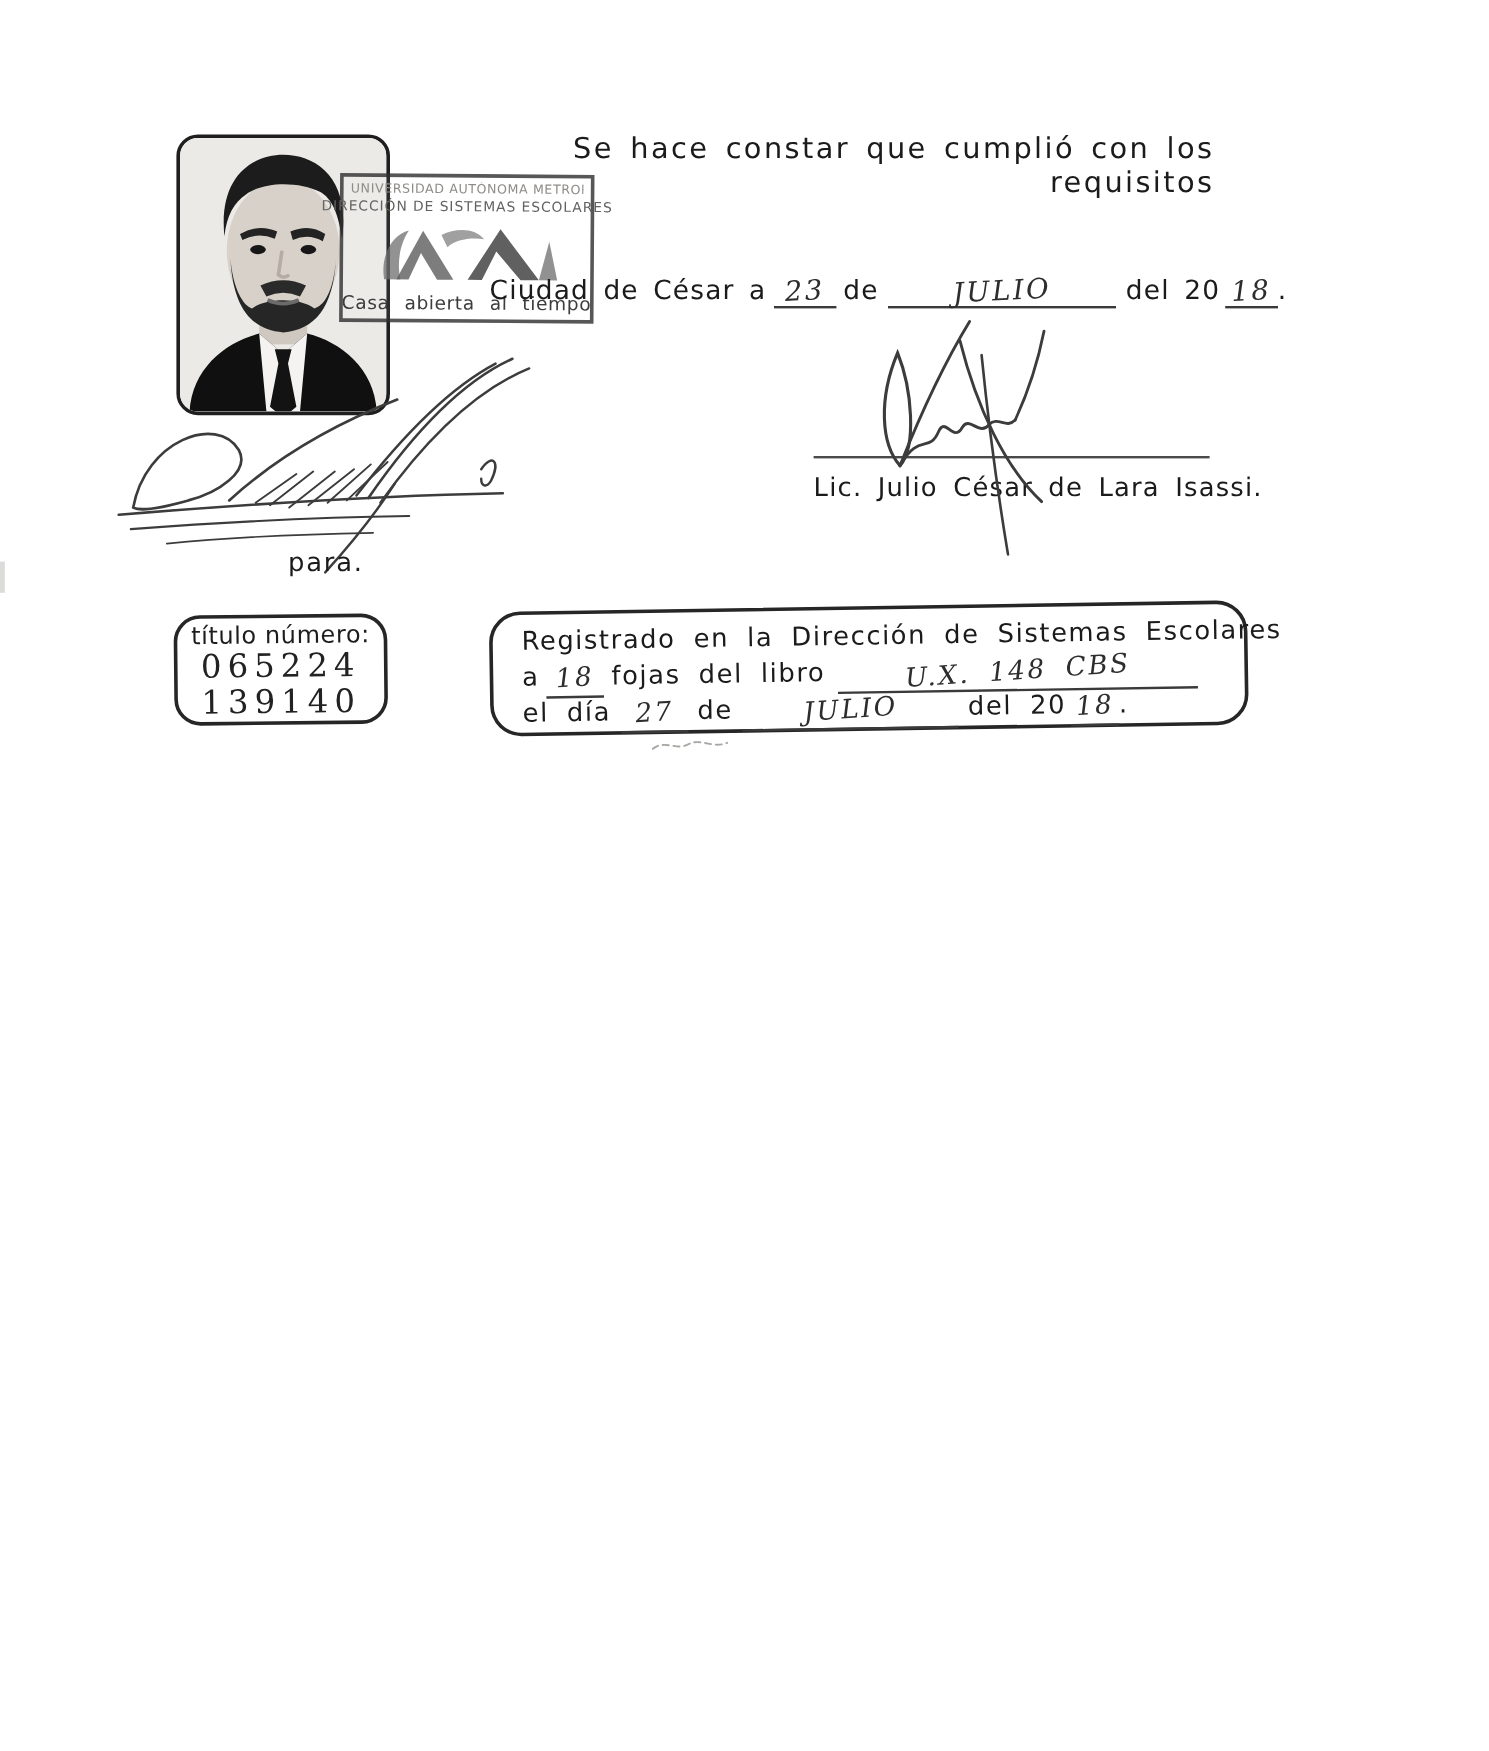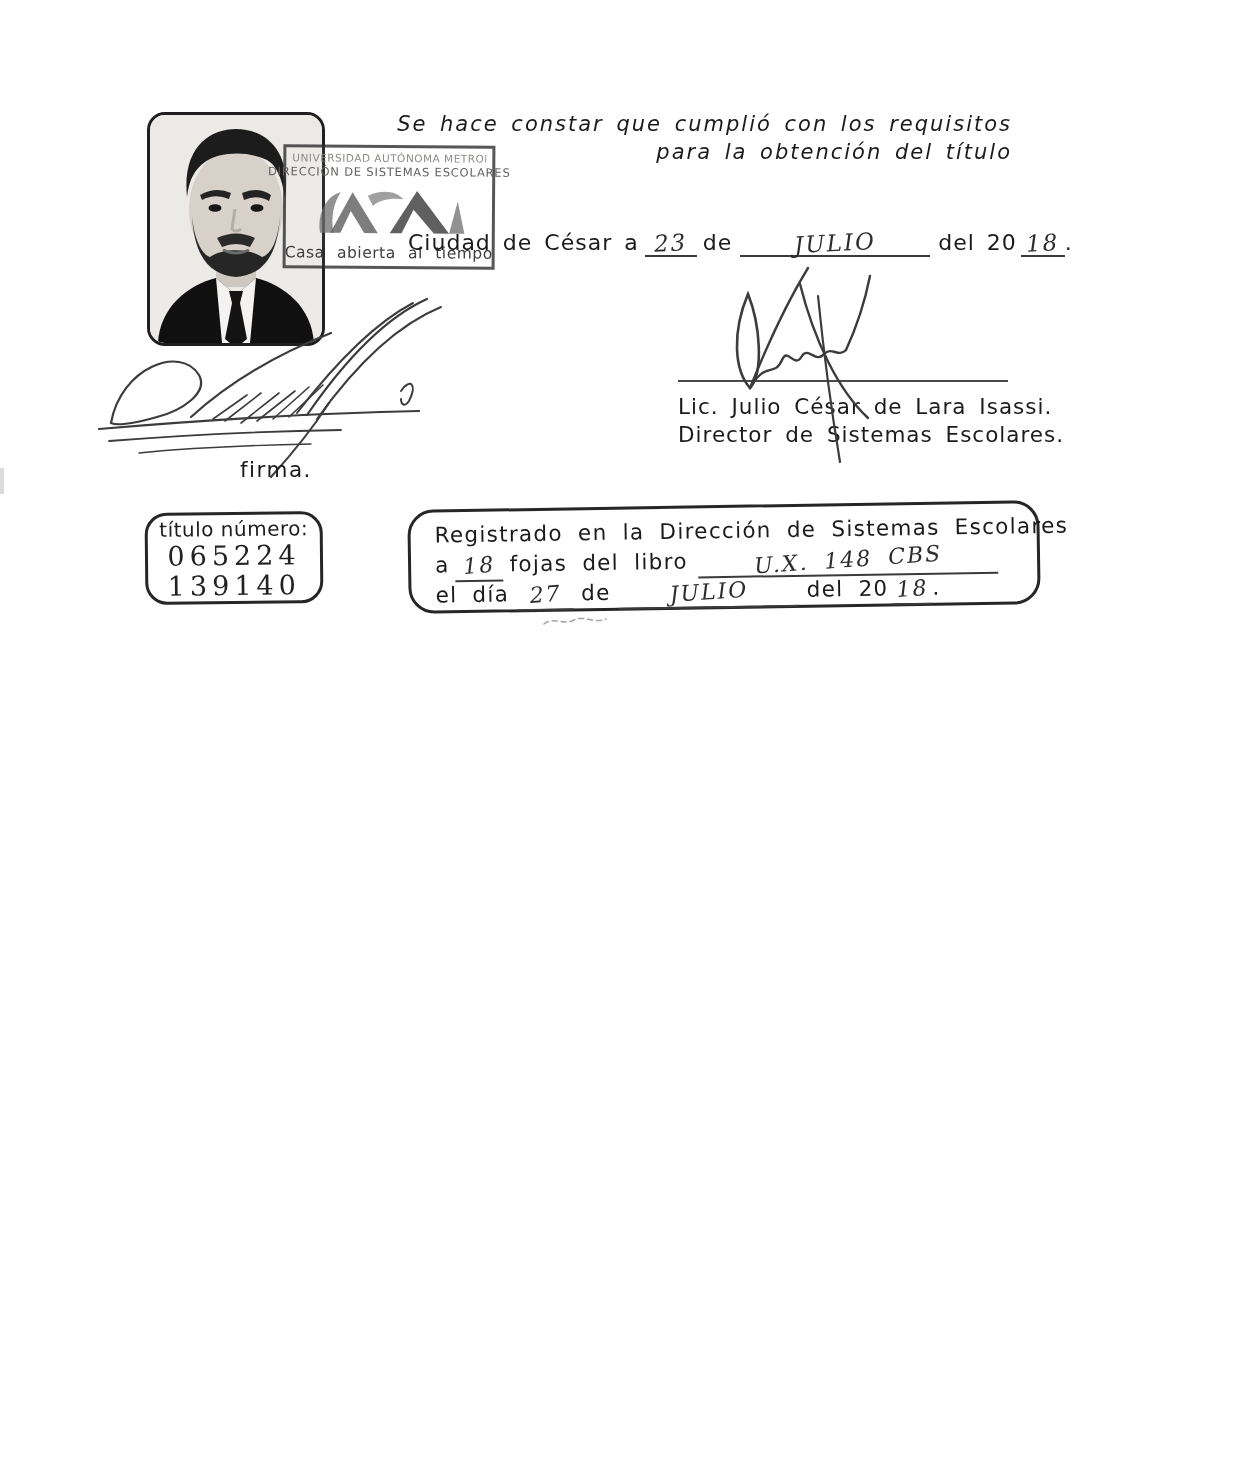--- a/index.html
+++ b/index.html
@@ -27,22 +27,22 @@
     display:flex;flex-direction:column;align-items:center;
     padding:4px 6px 2px 6px;box-sizing:border-box;
   }
   .stamp-univ{font-size:10.5px;color:#8e8c89;letter-spacing:.5px;white-space:nowrap;overflow:hidden;width:100%;text-align:center;}
   .stamp-office{font-size:11.5px;color:#636261;letter-spacing:.8px;white-space:nowrap;margin-top:1px;}
   .stamp-logo{flex:1;display:flex;align-items:center;justify-content:center;width:100%;}
   .stamp-motto{font-size:15.5px;color:#3d3d3d;letter-spacing:.5px;word-spacing:7px;white-space:nowrap;padding-bottom:2px;}
   
   .statement{
     position:absolute;left:352px;top:110px;width:660px;
-    text-align:right;font-size:21px;line-height:28px;letter-spacing:2px;
-    color:#1b1b1b;z-index:3;word-spacing:4px;font-style:italic;
+    text-align:right;font-size:24px;line-height:28px;letter-spacing:2px;
+    color:#1b1b1b;z-index:3;word-spacing:4px;
   }
   
   .date-line{
     position:absolute;left:408px;top:229px;z-index:3;
     font-size:22px;letter-spacing:1px;word-spacing:4px;white-space:nowrap;color:#1b1b1b;
   }
   .field{
     display:inline-block;border-bottom:2px solid #3a3a3a;
     text-align:center;vertical-align:baseline;
   }
@@ -127,55 +127,53 @@
         <path d="M70 14 C86 6 104 8 112 18 C100 16 84 18 76 26 Z" fill="#787878" opacity=".7"></path>
         <path d="M128 8 L166 58 L148 58 L124 30 L110 58 L96 58 Z" fill="#4f4f4f" opacity=".9"></path>
         <path d="M166 58 L176 20 L184 58 Z" fill="#626262" opacity=".7"></path>
       </svg>
     </div>
     <div class="stamp-motto">Casa abierta al tiempo</div>
   </div>
 
   <div class="statement">
     <div>Se hace constar que cumplió con los requisitos</div>
-    <div>para la obtención del título</div>
   </div>
 
   <div class="date-line">
     <span>Ciudad de César a</span><span class="field f-day"><span class="hw">23</span></span><span>de</span><span class="field f-month"><span class="hw">JULIO</span></span><span>del 20</span><span class="field f-year"><span class="hw">18</span></span><span>.</span>
   </div>
 
   <svg class="sig-right" viewBox="0 0 330 215">
     <path class="sigpath" stroke-width="2.6" d="M58 32 C42 70 44 108 60 126 C74 110 70 62 58 32 Z"></path>
     <path class="sigpath" stroke-width="2.4" d="M60 126 C76 98 84 116 92 98 C98 84 104 108 112 94 C118 84 126 102 134 92 C142 84 148 96 156 88"></path>
     <path class="sigpath" stroke-width="2.4" d="M118 6 C96 42 76 86 60 126"></path>
     <path class="sigpath" stroke-width="2.4" d="M156 88 C168 62 176 34 180 14"></path>
     <path class="sigpath" stroke-width="2.4" d="M110 22 C124 78 148 128 178 156"></path>
     <path class="sigpath" stroke-width="2.2" d="M128 34 C134 94 142 152 150 200"></path>
   </svg>
   <div class="sig-right-line"></div>
   <div class="director">
     <div>Lic. Julio César de Lara Isassi.</div>
-    <div>Director de Sistemas Escolares.</div>
   </div>
 
   <svg class="sig-left" viewBox="0 0 360 190">
     <path class="sigpath" stroke-width="2.2" d="M16 128 C26 72 86 50 104 80 C114 98 86 116 62 122 C44 127 24 132 16 128 Z"></path>
     <path class="sigpath" stroke-width="2.2" d="M4 134 C100 126 220 118 324 116"></path>
     <path class="sigpath" stroke-width="2.2" d="M96 122 C140 82 190 56 236 38"></path>
     <path class="sigpath" stroke-width="2.2" d="M212 120 C252 62 292 22 332 4"></path>
     <path class="sigpath" stroke-width="2" d="M222 124 C262 68 302 30 346 12"></path>
     <path class="sigpath" stroke-width="2" d="M202 118 C242 66 280 28 318 8"></path>
     <path class="sigpath" stroke-width="1.6" d="M130 126 L166 98 M146 128 L184 98 M162 126 L200 96 M178 124 L214 92 M194 122 L228 90 M118 124 L152 100"></path>
     <path class="sigpath" stroke-width="2" d="M306 96 C316 82 322 90 314 106 C310 112 306 110 306 104"></path>
     <path class="sigpath" stroke-width="1.8" d="M14 146 C92 140 176 136 246 135"></path>
     <path class="sigpath" stroke-width="1.4" d="M44 158 C104 152 164 150 216 149"></path>
     <path class="sigpath" stroke-width="2" d="M234 108 C216 136 196 160 176 182"></path>
   </svg>
-  <div class="firma-label">firma.</div>
+  <div class="firma-label">para.</div>
 
   <div class="titulo-box">
     <div class="titulo-label">título número:</div>
     <div class="titulo-num">065224</div>
     <div class="titulo-num">139140</div>
   </div>
 
   <div class="registro-box">
     <div class="row">Registrado en la Dirección de Sistemas Escolares</div>
     <div class="row">

